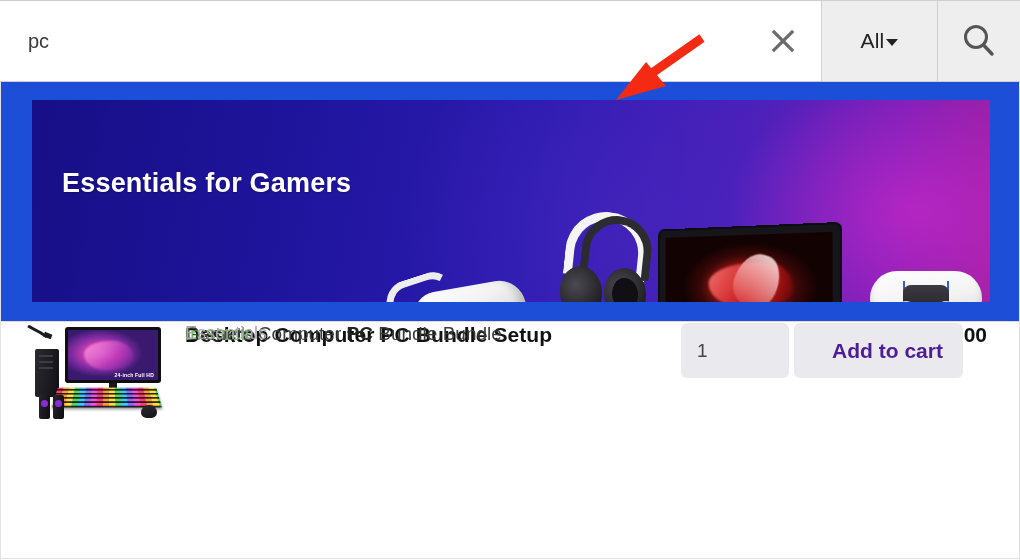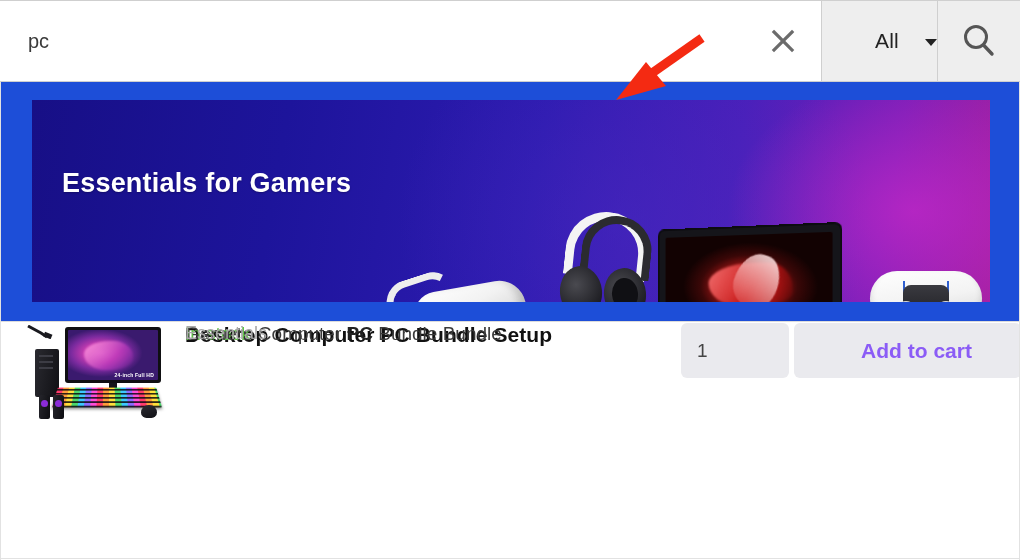--- a/index.html
+++ b/index.html
@@ -29,21 +29,21 @@
     font-size: 20px; color: #3a3a3a; padding: 0 60px 0 28px;
   }
   .clear-btn {
     position: absolute; right: 18px; top: 50%; transform: translateY(-50%);
     width: 40px; height: 40px; display: flex; align-items: center; justify-content: center;
     cursor: pointer; background: transparent; border: 0;
   }
   .clear-btn svg { display: block; }
   .scope-btn {
     width: 116px; flex: 0 0 116px; background: #eeeeee;
-    display: flex; align-items: center; justify-content: flex-end; gap: 26px;
+    display: flex; align-items: center; justify-content: center; gap: 2px;
     cursor: pointer; border-right: 1px solid #cfcfcf;
   }
   .scope-label { font-size: 21px; color: #222; letter-spacing: .2px; }
   .caret {
     width: 0; height: 0; border-left: 6px solid transparent;
     border-right: 6px solid transparent; border-top: 7px solid #222;
     margin-top: 3px;
   }
   .search-btn {
     width: 82px; flex: 0 0 82px; background: #eeeeee;
@@ -275,23 +275,23 @@
     position: absolute; right: 32px; top: 358px - 323px;
     font-size: 21px; font-weight: bold; color: #111;
   }
   .qty-input {
     position: absolute; left: 680px; top: 408px - 323px; width: 108px; height: 55px;
     background: #eaeaee; border: 0; border-radius: 6px;
     font-family: "Liberation Sans", sans-serif; font-size: 19px; color: #444;
     padding: 0 16px; outline: none;
   }
   .cart-btn {
-    position: absolute; left: 793px; top: 408px - 323px; width: 227px; height: 55px;
+    position: absolute; left: 793px; top: 408px - 323px; width: 169px; height: 55px;
     background: #eaeaee; border: 0; border-radius: 6px; cursor: pointer;
-    font-family: "Liberation Sans", sans-serif; font-size: 21px; font-weight: bold; color: #8b5cf6; padding-left: 18px;
+    font-family: "Liberation Sans", sans-serif; font-size: 21px; font-weight: bold; color: #4c1d95; padding-left: 18px;
   }
 
   .frame-left { position: absolute; left: 0; top: 82px; width: 1px; height: 478px; background: #e2e2e2; }
   .frame-right { position: absolute; right: 0; top: 82px; width: 1px; height: 478px; background: #e2e2e2; }
 </style>
 </head>
 <body>
 
 <div class="page">
 

